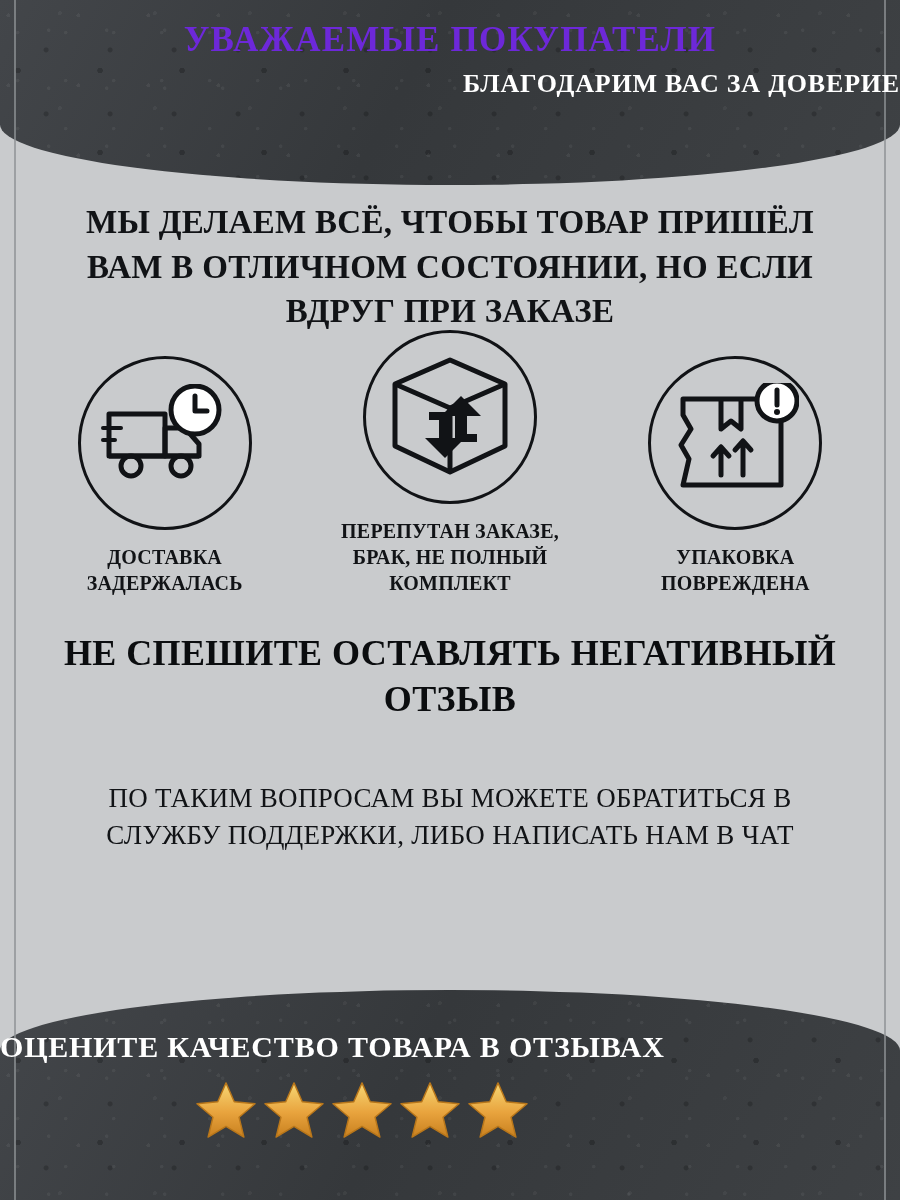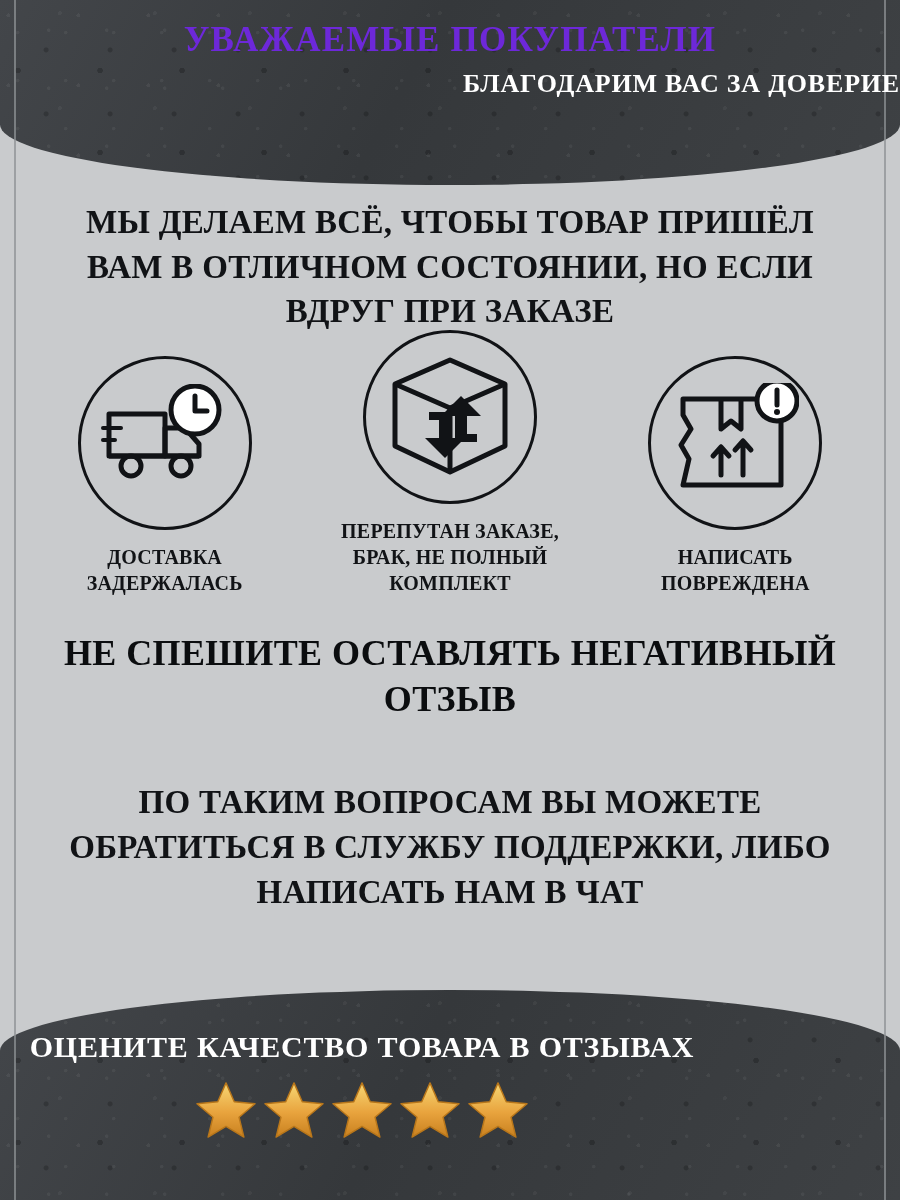--- a/index.html
+++ b/index.html
@@ -150,34 +150,34 @@
     letter-spacing: 0.4px;
   }
 
   
   .support {
     position: absolute;
     top: 780px;
     left: 55px;
     width: 790px;
     text-align: center;
-    font-weight: bold;
-    font-size: 33px;
+    font-weight: normal;
+    font-size: 27px;
     line-height: 1.36;
     color: #111316;
     letter-spacing: 0.3px;
   }
 
   
   .footer-wrap {
     position: absolute;
     top: 1028px;
     left: 0;
     width: 724px;
-    text-align: center;
+    text-align: left;
     z-index: 5;
   }
   .footer-title {
     font-weight: bold;
     font-size: 30px;
     color: #ffffff;
     line-height: 1.28;
     letter-spacing: 0.8px;
   }
   .stars {
@@ -254,21 +254,21 @@
           <path d="M50 16 L50 46 L60 38 L70 46 L70 16" stroke="#111316" stroke-width="5" stroke-linejoin="round" fill="none"></path>
 
           <path d="M50 92 V64 M50 64 l-8 9 M50 64 l8 9" stroke="#111316" stroke-width="5" stroke-linecap="round" stroke-linejoin="round" fill="none"></path>
           <path d="M72 92 V58 M72 58 l-8 9 M72 58 l8 9" stroke="#111316" stroke-width="5" stroke-linecap="round" stroke-linejoin="round" fill="none"></path>
 
           <circle cx="106" cy="18" r="20" stroke="#111316" stroke-width="5" fill="#ffffff"></circle>
           <line x1="106" y1="7" x2="106" y2="22" stroke="#111316" stroke-width="5" stroke-linecap="round"></line>
           <circle cx="106" cy="29" r="3" fill="#111316"></circle>
         </svg>
       </div>
-      <div class="icon-caption">НАПИСАТЬ ПОВРЕЖДЕНА</div>
+      <div class="icon-caption">УПАКОВКА ПОВРЕЖДЕНА</div>
     </div>
 
   </div>
 
   <div class="headline">НЕ СПЕШИТЕ ОСТАВЛЯТЬ НЕГАТИВНЫЙ ОТЗЫВ</div>
 
   <div class="support">ПО ТАКИМ ВОПРОСАМ ВЫ МОЖЕТЕ ОБРАТИТЬСЯ В СЛУЖБУ ПОДДЕРЖКИ, ЛИБО НАПИСАТЬ НАМ В ЧАТ</div>
 
   <div class="footer-wrap">
     <div class="footer-title">ОЦЕНИТЕ КАЧЕСТВО ТОВАРА В ОТЗЫВАХ</div>

